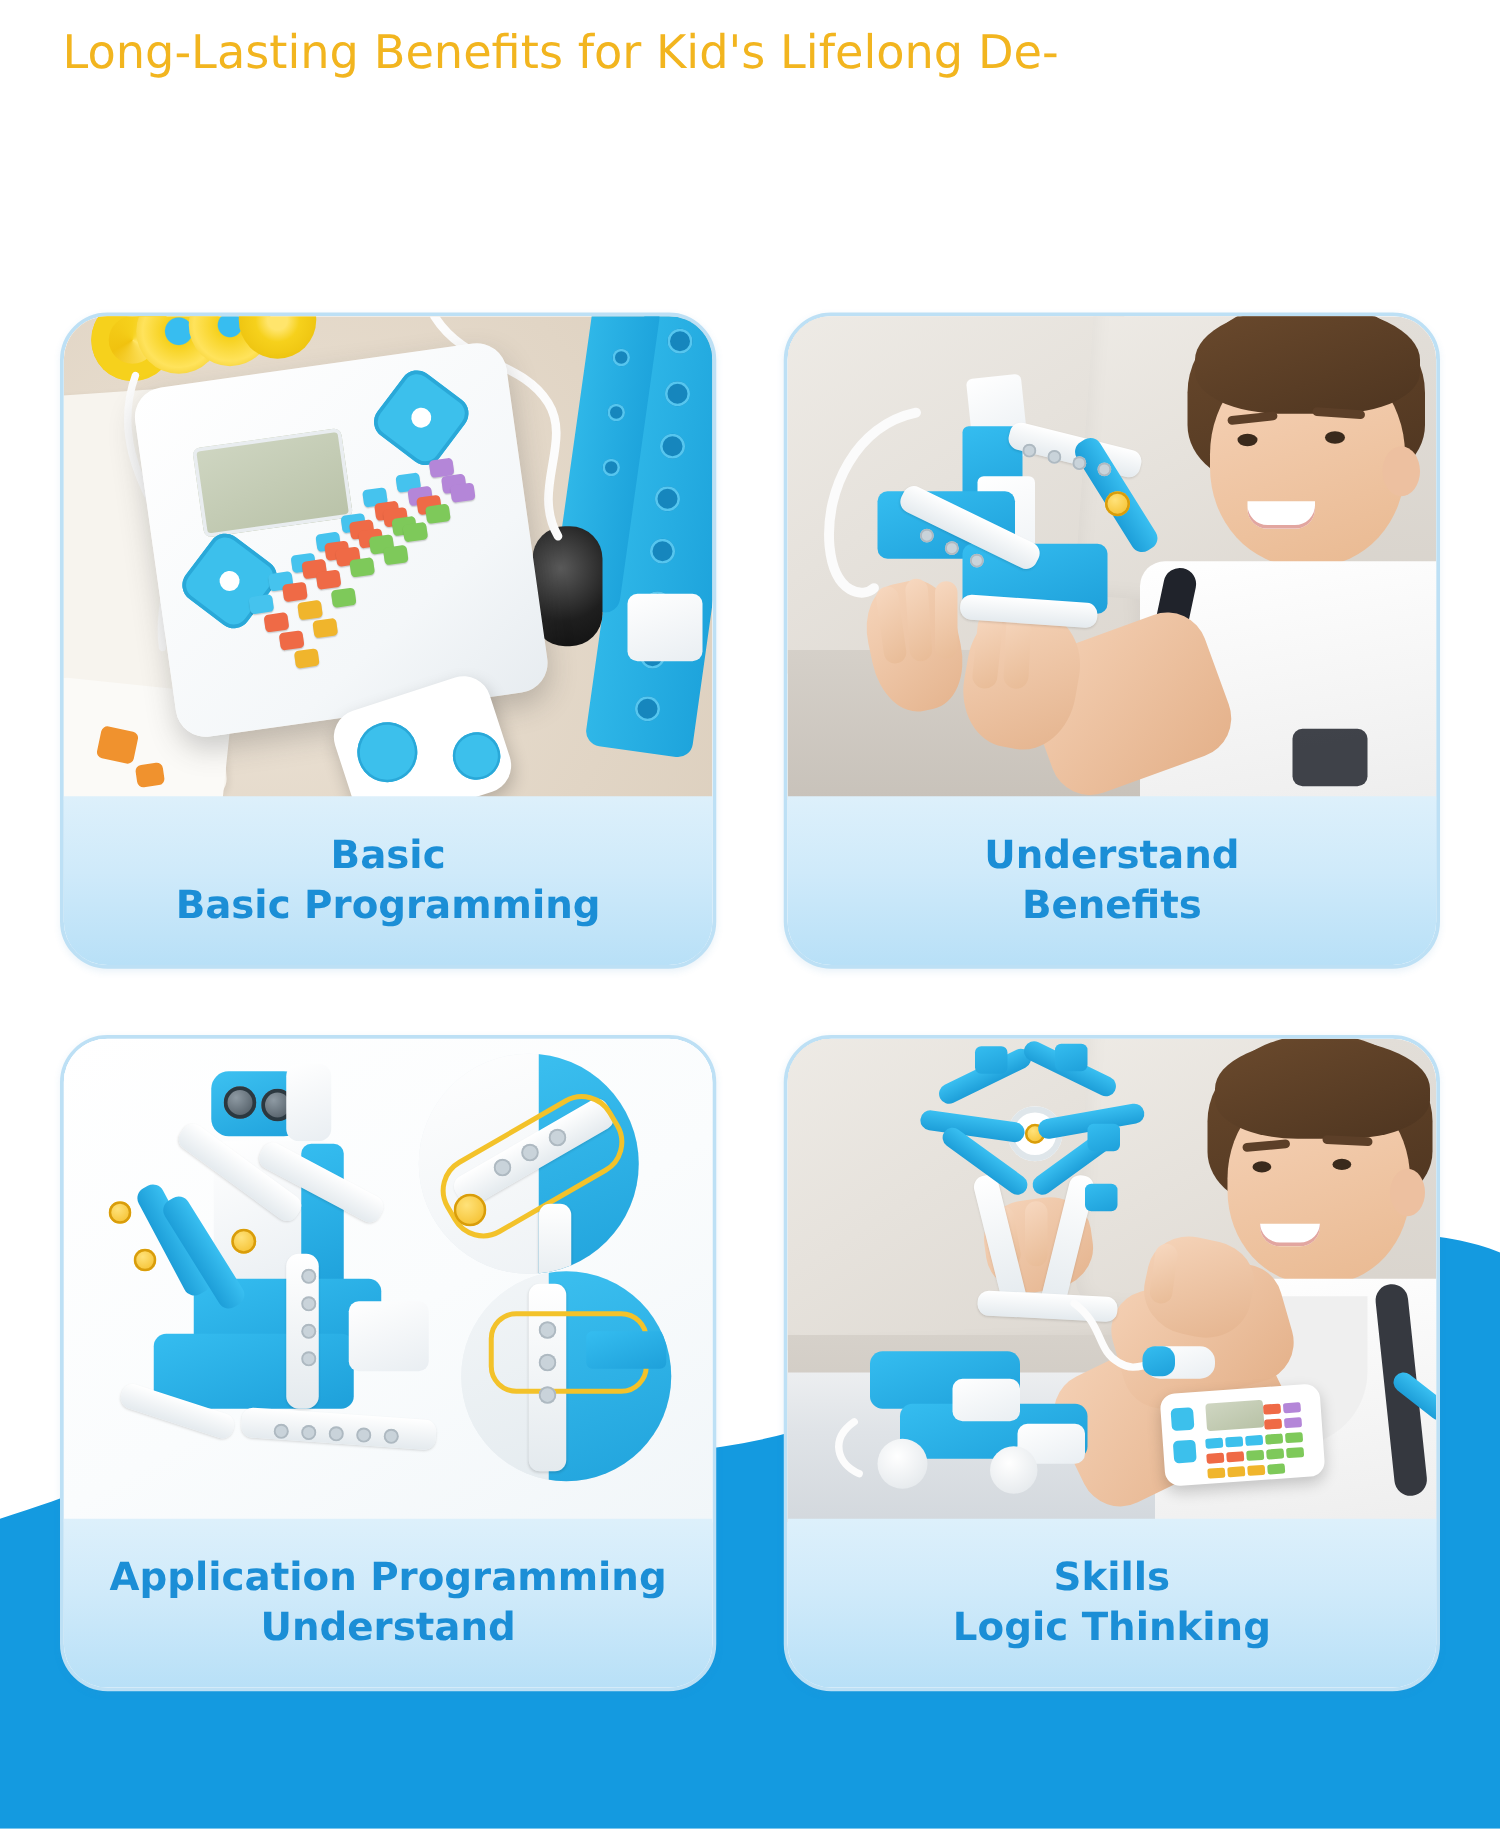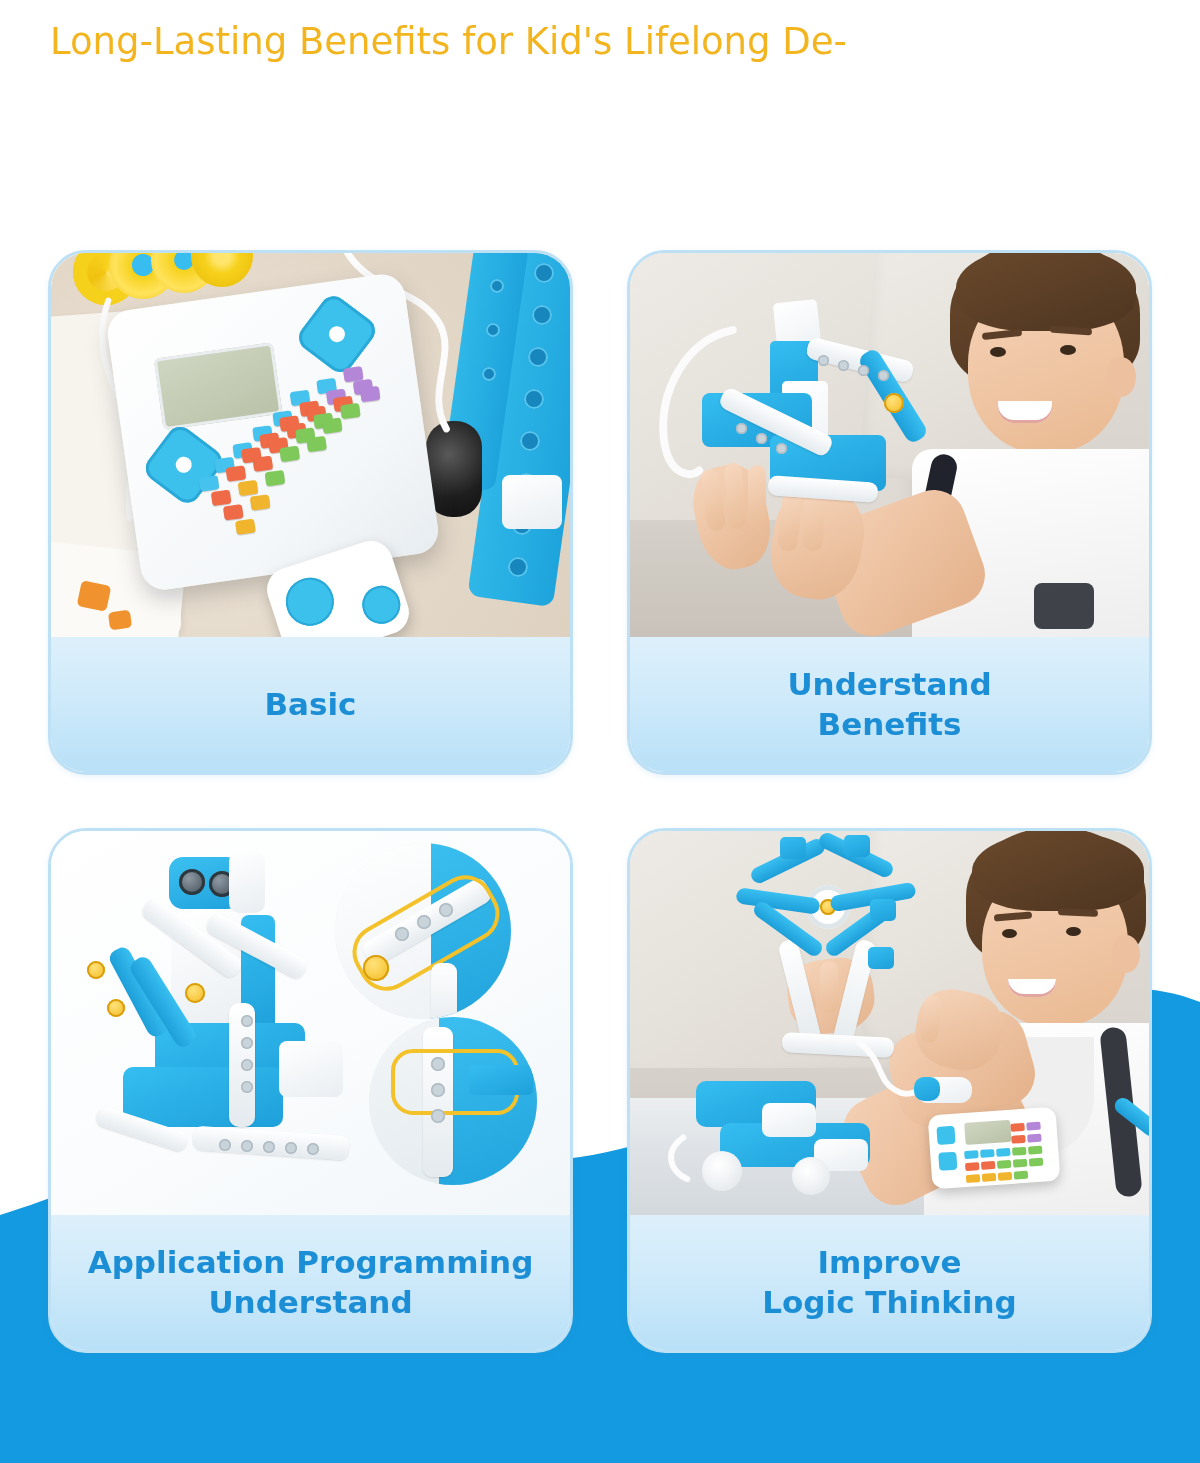--- a/index.html
+++ b/index.html
@@ -233,20 +233,21 @@
             </div>
 
             <div class="pod" style="left:222px;top:300px;width:130px;height:96px;transform:rotate(-18deg);">
               <div class="btn" style="left:14px;top:16px;width:48px;height:48px;"></div>
               <div class="btn" style="left:86px;top:46px;width:38px;height:38px;"></div>
             </div>
           </div>
         </div>
         <div class="card-caption">
           <span class="cap-line">Basic</span>
+          <span class="cap-line">Basic Programming</span>
         </div>
       </div>
 
       <div class="card">
         <div class="card-photo">
           <div class="sofa">
             <div class="cush" style="left:-24px;top:-20px;width:300px;height:300px;transform:rotate(-3deg);"></div>
             <div class="cush" style="left:238px;top:-30px;width:200px;height:260px;transform:rotate(4deg);"></div>
             <div class="sofa-seat"></div>
 
@@ -447,20 +448,20 @@
               <div class="ck" style="left:98px;top:50px;width:14px;height:8px;background:#7ec95a;"></div>
               <div class="ck" style="left:34px;top:62px;width:14px;height:8px;background:#f0b52c;"></div>
               <div class="ck" style="left:50px;top:62px;width:14px;height:8px;background:#f0b52c;"></div>
               <div class="ck" style="left:66px;top:62px;width:14px;height:8px;background:#f0b52c;"></div>
               <div class="ck" style="left:82px;top:62px;width:14px;height:8px;background:#7ec95a;"></div>
             </div>
             <div class="beam-bl" style="right:-14px;top:278px;width:52px;height:16px;transform:rotate(38deg);"></div>
           </div>
         </div>
         <div class="card-caption">
-          <span class="cap-line">Improve</span>
+          <span class="cap-line">Skills</span>
           <span class="cap-line">Logic Thinking</span>
         </div>
       </div>
     </div>
 
   </div>
 </div>
 
 </body></html>

